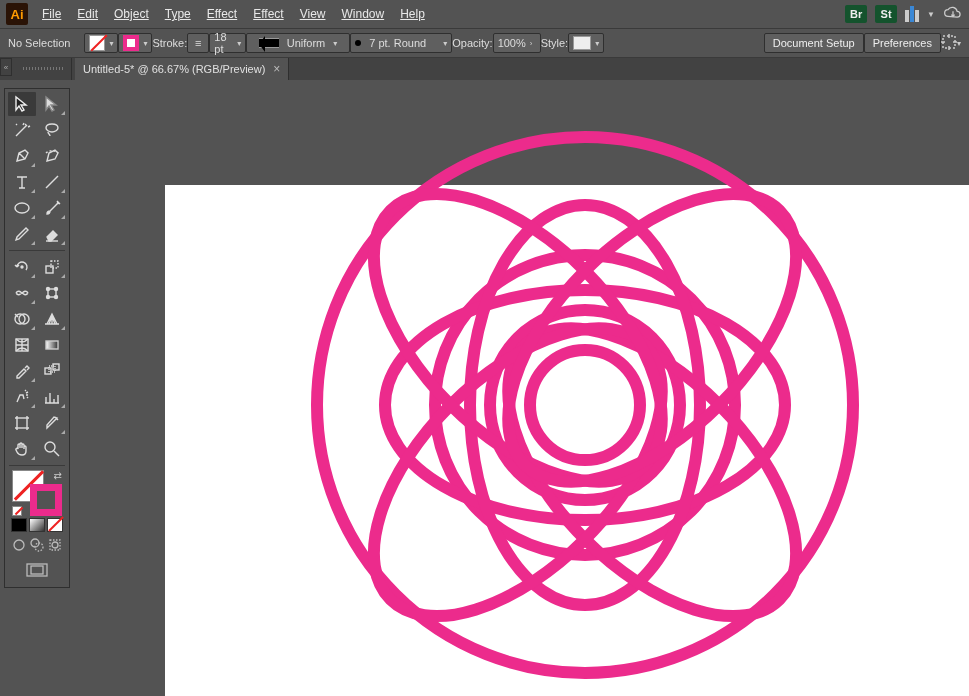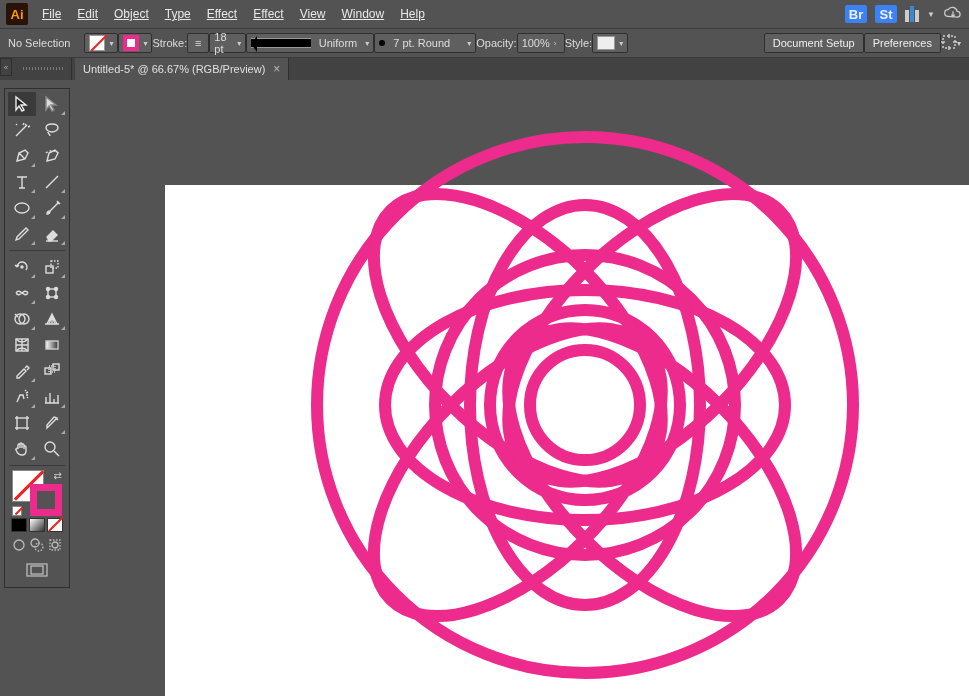--- a/index.html
+++ b/index.html
@@ -38,23 +38,23 @@
     text-decoration: underline;
   }
   .menu-right {
     margin-left: auto;
     display: flex;
     align-items: center;
     gap: 8px;
   }
   .menu-badge {
     width: 22px; height: 18px;
-    background: #3b82f6;
+    background: #14532d;
     color: #eee;
-    font-size: 13px;
+    font-size: 11px;
     font-weight: bold;
     display: flex; align-items: center; justify-content: center;
     border-radius: 2px;
   }
   .arrange-icon {
     display:flex; gap:1px; align-items:flex-end; height:16px;
   }
   .arrange-icon span{ width:4px; background:#ccc; height:12px;}
   .arrange-icon span:nth-child(2){height:16px; background:#3a88d6;}
   .chev{ color:#ccc; font-size:8px; }
@@ -307,21 +307,21 @@
   <div class="field">
     <span class="swatch-stroke"></span>
       <span class="chev">▾</span>
   </div>
   <span class="label">Stroke:</span>
   <div class="icon-btn">≡</div>
   <div class="field" style="width:37px;justify-content:center">
     <span>18 pt</span>
       <span class="chev">▾</span>
   </div>
-  <div class="field" style="width:128px;padding:0;">
+  <div class="field" style="width:104px;padding:8px;">
     <div class="stroke-profile"></div>
     <span>Uniform</span>
     <span class="chev" style="margin:0 4px">▾</span>
   </div>
   <div class="field" style="width:102px">
     <span class="brush-dot"></span>
     <span>7 pt. Round</span>
     <span class="chev" style="margin-left:auto">▾</span>
   </div>
   <span class="label">Opacity:</span>

